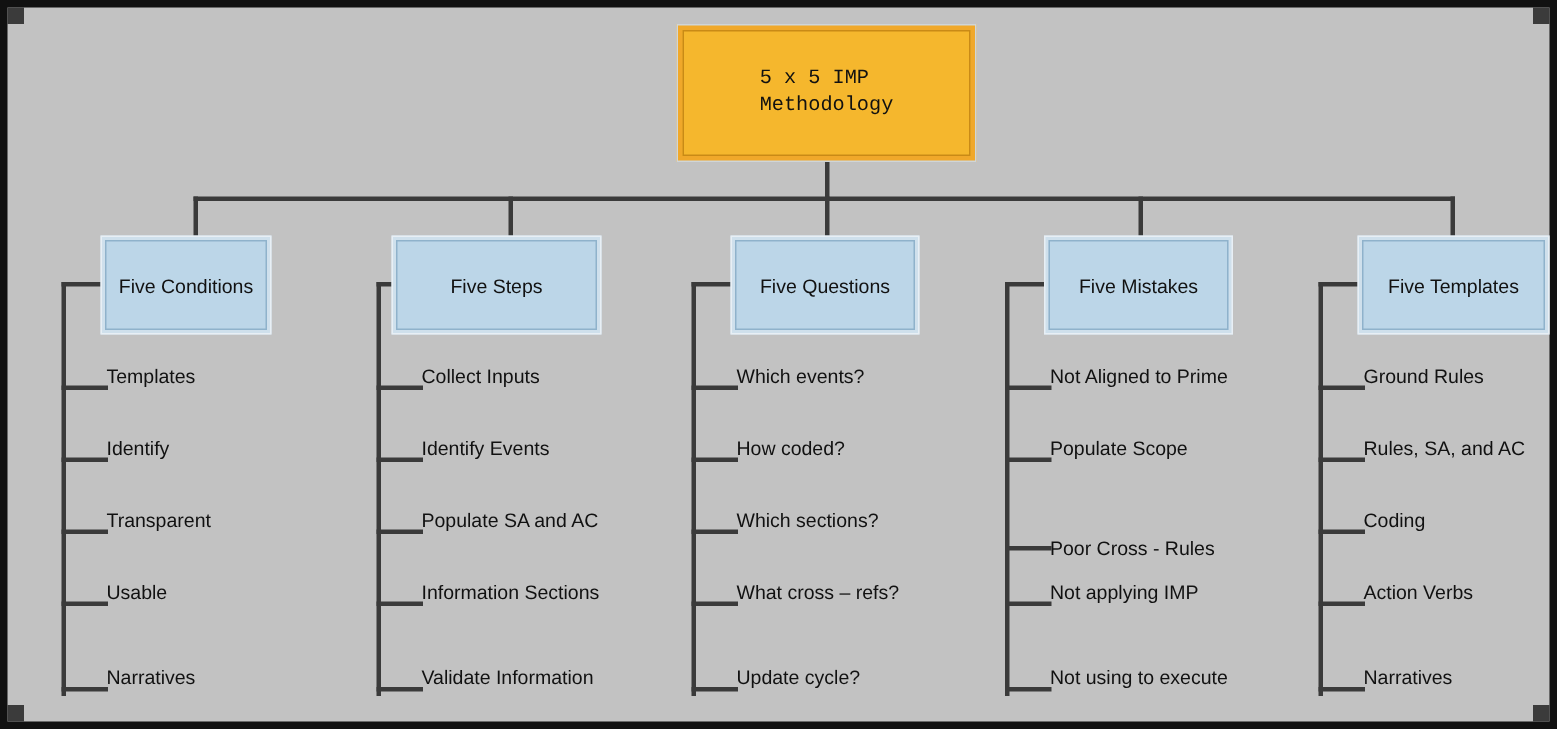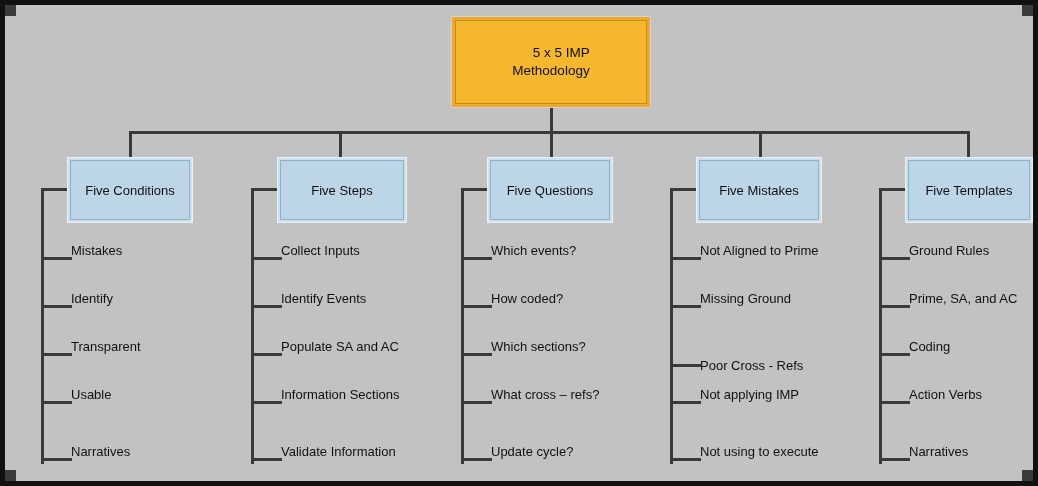--- a/index.html
+++ b/index.html
@@ -39,21 +39,21 @@
     box-sizing:border-box;
     z-index:20;
   }
   #root-node .inner{
     position:absolute;left:3px;top:3px;right:3px;bottom:3px;
     border:1px solid #c98a16;
     background:#f5b72d;
     display:flex;align-items:center;justify-content:center;
   }
   #root-node .label{
-    color:#111;font-size:13.5px;line-height:18px;text-align:right;font-weight:400;
+    color:#111;font-size:13.5px;line-height:18px;text-align:left;font-weight:400;font-family:Liberation Mono, monospace;
   }
 
   
   .l2-node{
     position:absolute;top:152px;height:66px;
     background:#cfe0ec;
     border:1px solid #e8eff5;
     box-sizing:border-box;
     z-index:20;
   }
@@ -112,52 +112,52 @@
   <div class="vline" style="left:545px;top:103px;height:26px;"></div>
 
   <div class="hline" style="left:124px;top:126px;width:841px;"></div>
 
   <div class="vline" style="left:124px;top:126px;height:28px;"></div>
   <div class="vline" style="left:334px;top:126px;height:28px;"></div>
   <div class="vline" style="left:545px;top:126px;height:28px;"></div>
   <div class="vline" style="left:754px;top:126px;height:28px;"></div>
   <div class="vline" style="left:962px;top:126px;height:28px;"></div>
 
-  <div class="l2-node" style="left:62px;width:126px;">
+  <div class="l2-node" style="left:62px;width:114px;">
     <div class="inner">
       <span class="label">Five Conditions</span>
     </div>
   </div>
 
   <div class="hline" style="left:36px;top:183px;width:28px;"></div>
   <div class="vline" style="left:36px;top:183px;height:276px;"></div>
   <div class="leaf-col" style="left:36px;top:0;">
     <div class="leaf" style="top:255px;">
       <span class="stub"></span>
-      <span class="txt">Mistakes</span>
+      <span class="txt">Templates</span>
     </div>
     <div class="leaf" style="top:303px;">
       <span class="stub"></span>
       <span class="txt">Identify</span>
     </div>
     <div class="leaf" style="top:351px;">
       <span class="stub"></span>
       <span class="txt">Transparent</span>
     </div>
     <div class="leaf" style="top:399px;">
       <span class="stub"></span>
       <span class="txt">Usable</span>
     </div>
     <div class="leaf" style="top:456px;">
       <span class="stub"></span>
       <span class="txt">Narratives</span>
     </div>
   </div>
 
-  <div class="l2-node" style="left:272px;width:130px;">
+  <div class="l2-node" style="left:256px;width:140px;">
     <div class="inner">
       <span class="label">Five Steps</span>
     </div>
   </div>
   <div class="hline" style="left:246px;top:183px;width:28px;"></div>
   <div class="vline" style="left:246px;top:183px;height:276px;"></div>
   <div class="leaf-col" style="left:246px;top:0;">
     <div class="leaf" style="top:255px;">
       <span class="stub"></span>
       <span class="txt">Collect Inputs</span>
@@ -217,25 +217,25 @@
   </div>
   <div class="hline" style="left:665px;top:183px;width:28px;"></div>
   <div class="vline" style="left:665px;top:183px;height:276px;"></div>
   <div class="leaf-col" style="left:665px;top:0;">
     <div class="leaf" style="top:255px;">
       <span class="stub"></span>
       <span class="txt">Not Aligned to Prime</span>
     </div>
     <div class="leaf" style="top:303px;">
       <span class="stub"></span>
-      <span class="txt">Missing Ground</span>
+      <span class="txt">Populate Scope</span>
     </div>
     <div class="leaf mid" style="top:362px;">
       <span class="stub"></span>
-      <span class="txt">Poor Cross - Refs</span>
+      <span class="txt">Poor Cross - Rules</span>
     </div>
     <div class="leaf" style="top:399px;">
       <span class="stub"></span>
       <span class="txt">Not applying IMP</span>
     </div>
     <div class="leaf" style="top:456px;">
       <span class="stub"></span>
       <span class="txt">Not using to execute</span>
     </div>
   </div>
@@ -247,21 +247,21 @@
   </div>
   <div class="hline" style="left:874px;top:183px;width:28px;"></div>
   <div class="vline" style="left:874px;top:183px;height:276px;"></div>
   <div class="leaf-col" style="left:874px;top:0;">
     <div class="leaf" style="top:255px;">
       <span class="stub"></span>
       <span class="txt">Ground Rules</span>
     </div>
     <div class="leaf" style="top:303px;">
       <span class="stub"></span>
-      <span class="txt">Prime, SA, and AC</span>
+      <span class="txt">Rules, SA, and AC</span>
     </div>
     <div class="leaf" style="top:351px;">
       <span class="stub"></span>
       <span class="txt">Coding</span>
     </div>
     <div class="leaf" style="top:399px;">
       <span class="stub"></span>
       <span class="txt">Action Verbs</span>
     </div>
     <div class="leaf" style="top:456px;">

